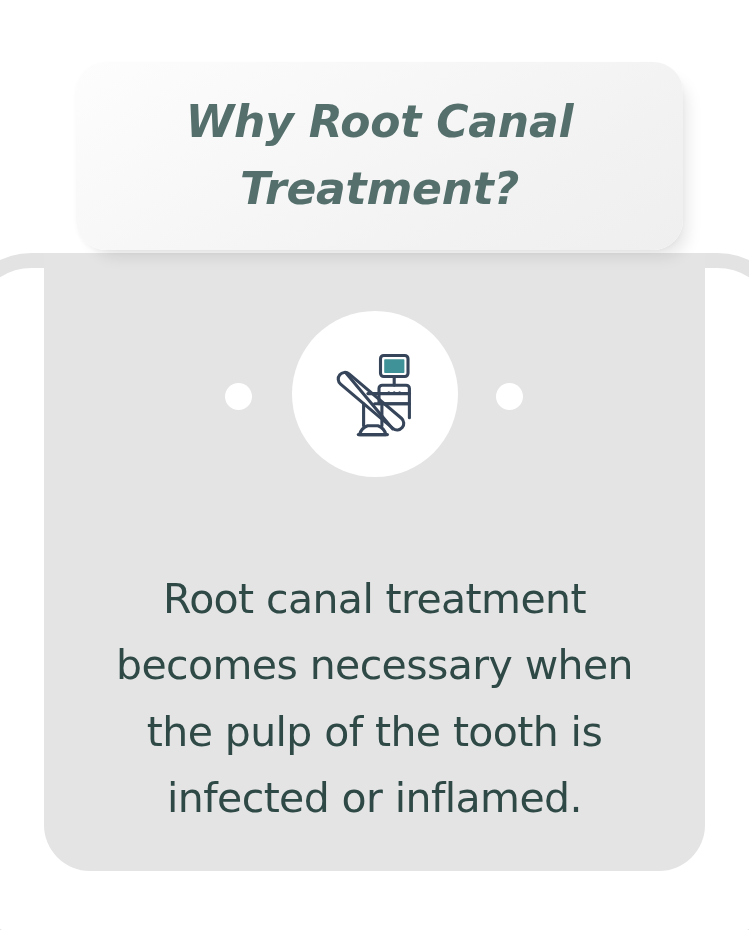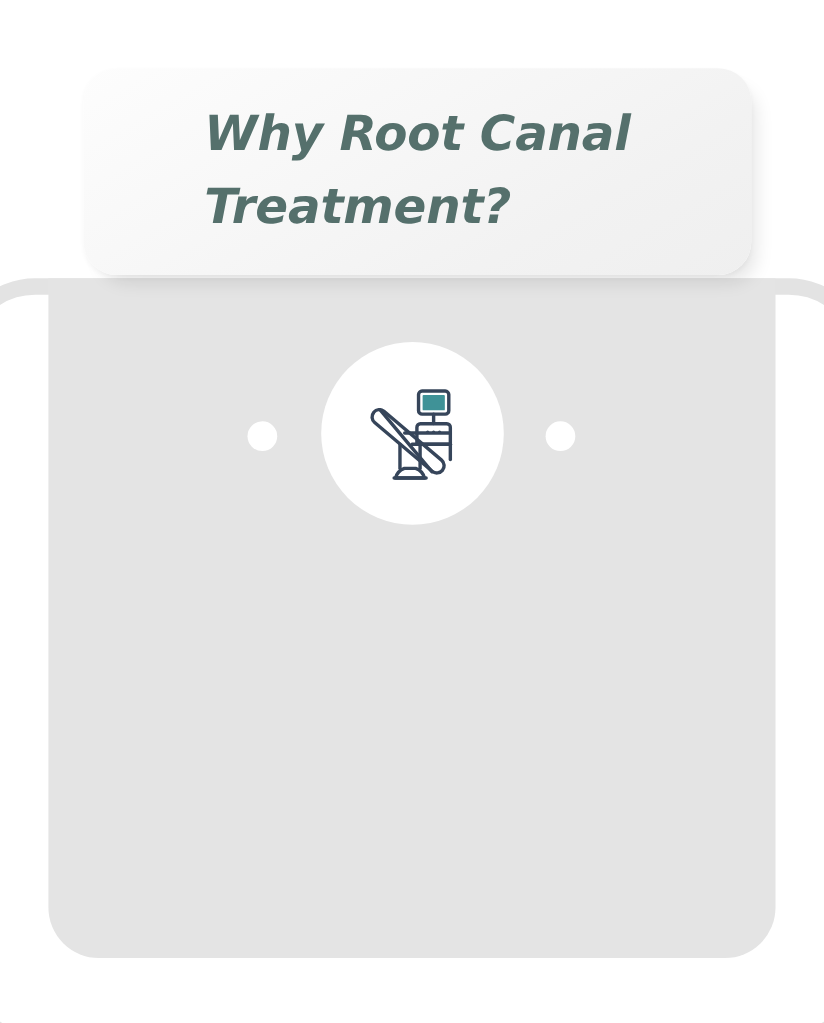--- a/index.html
+++ b/index.html
@@ -66,20 +66,21 @@
       0 2px 4px rgba(0,0,0,0.03);
     display: flex;
     align-items: center;
     justify-content: center;
     z-index: 5;
   }
 
   .header-title {
     margin: 0;
     padding: 0 40px;
+    text-align: center;
     font-family: "DejaVu Sans", sans-serif;
     font-style: italic;
     font-weight: bold;
     font-size: 44px;
     line-height: 1.52;
     letter-spacing: -0.2px;
     color: #55706c;
     white-space: pre-line;
   }
 
@@ -187,14 +188,18 @@
           <circle cx="65.8" cy="50.8" r="1.5"></circle>
           <circle cx="71.2" cy="50.8" r="1.5"></circle>
           <circle cx="76.6" cy="50.8" r="1.5"></circle>
         </g>
       </svg>
     </div>
 
     <span class="side-dot right"></span>
   </div>
 
+  <p class="body-copy">Root canal treatment
+becomes necessary when
+the pulp of the tooth is
+infected or inflamed.</p>
 
 </div>
 
 </body></html>

